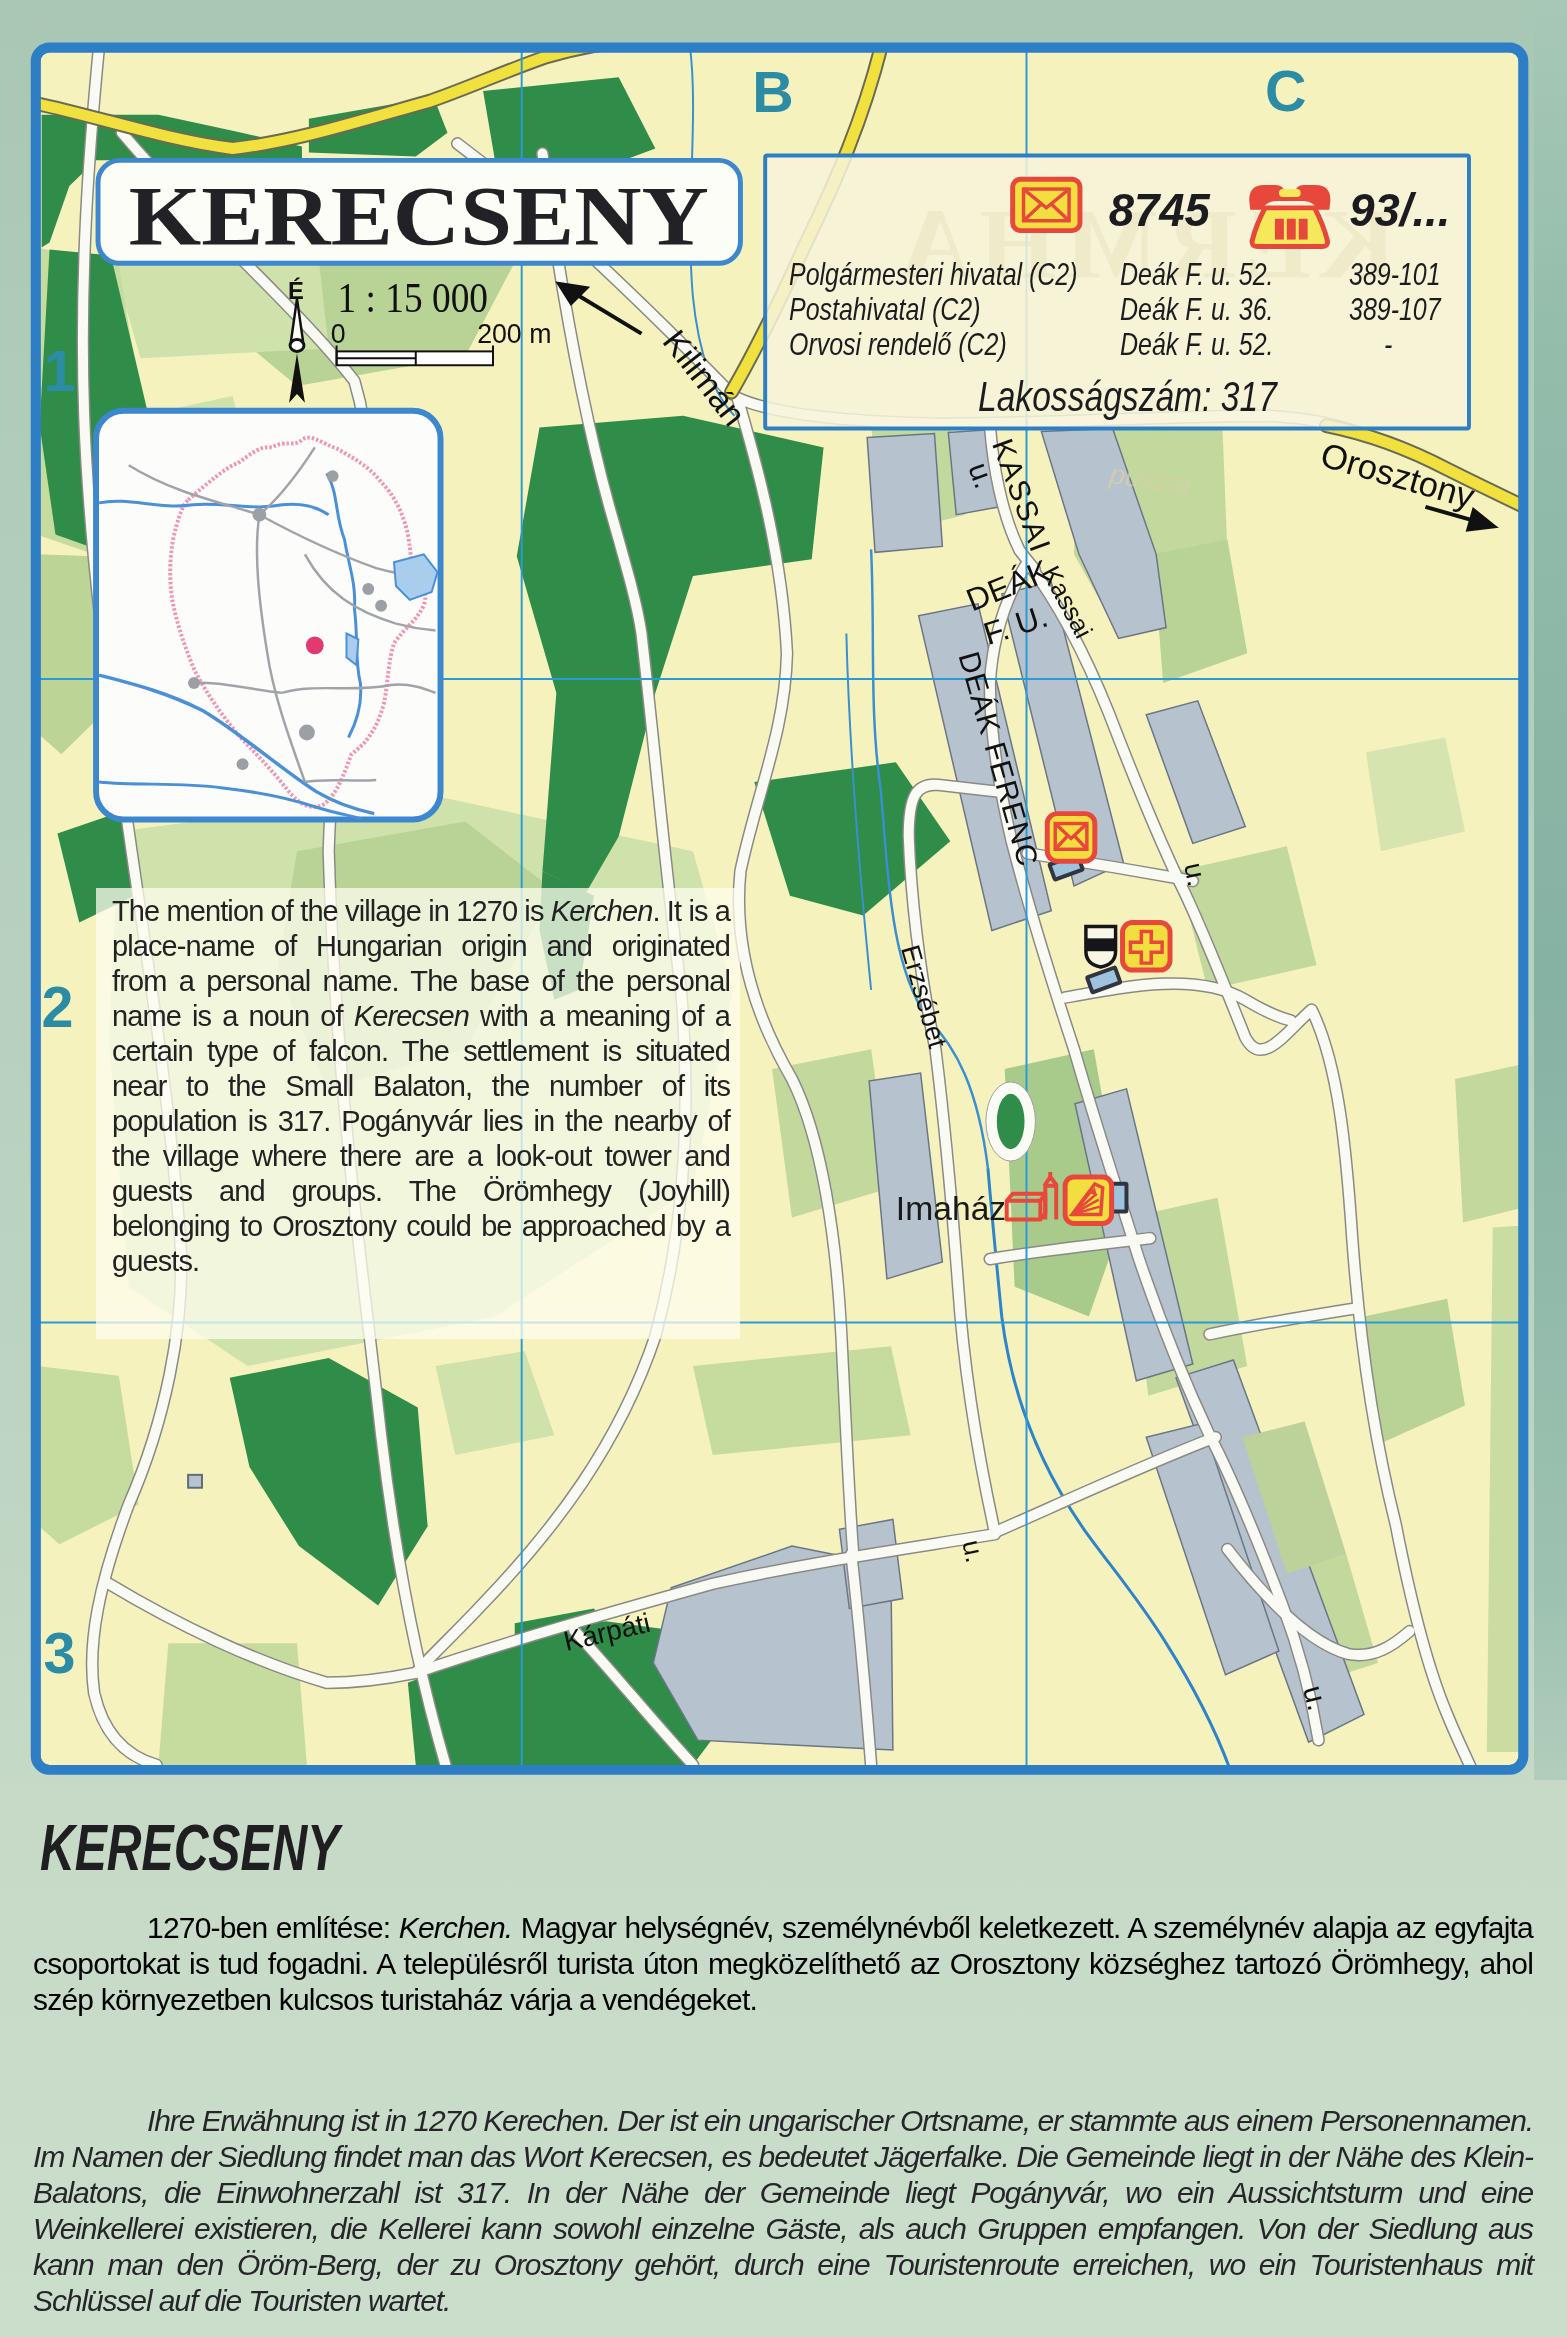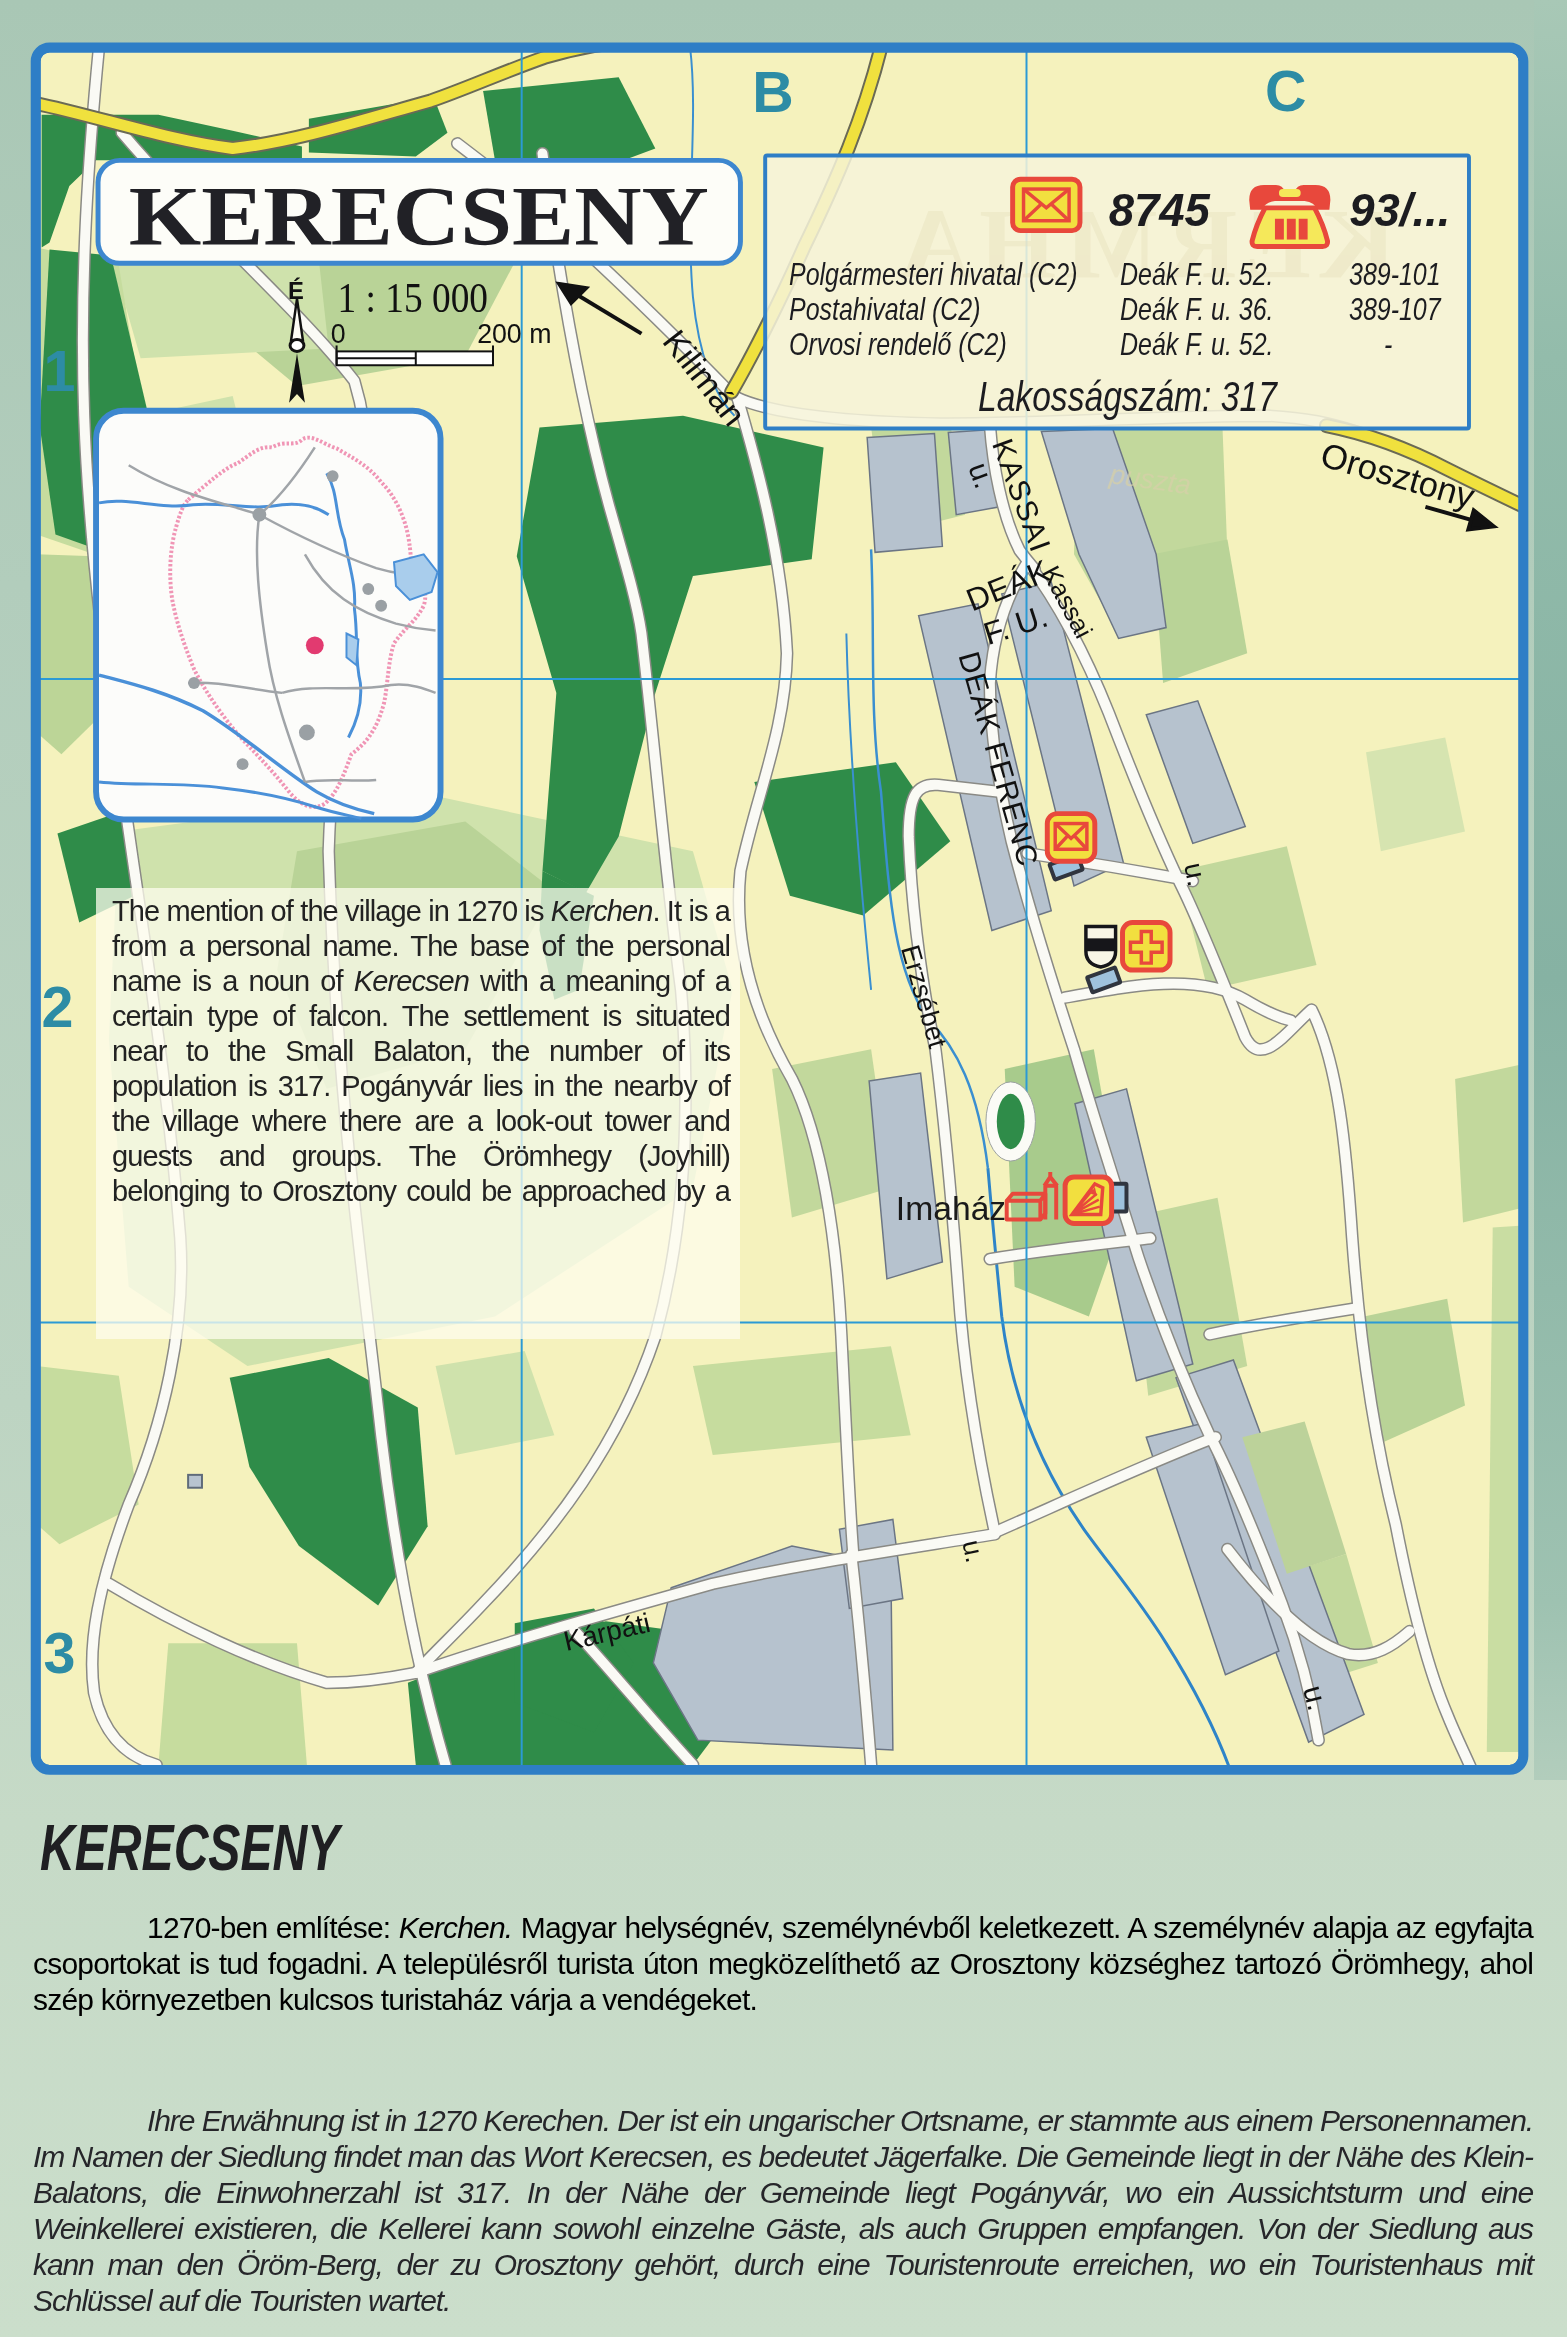--- a/index.html
+++ b/index.html
@@ -442,28 +442,30 @@
 <div class="abs cnd" style="left:1120px;top:326px;">Deák F. u. 52.</div>
 
 <div class="abs cnd" style="left:1384px;top:326px;">-</div>
 
 <div class="abs" style="left:978px;top:373px;font-style:italic;font-size:42px;color:#1c1c20;white-space:nowrap;transform:scaleX(0.8);transform-origin:left top;">Lakosságszám: 317</div>
 
 <div class="abs" style="left:96px;top:888px;width:644px;height:451px;background:rgba(253,252,238,0.75);"></div>
 
 <div class="abs" style="left:112px;top:894px;width:618px;font-size:29px;letter-spacing:-0.9px;line-height:35px;color:#222;">
 <div class="jl">The mention of the village in 1270 is <i>Kerchen</i>. It is a</div>
+<div class="jl">place-name of Hungarian origin and originated</div>
 <div class="jl">from a personal name. The base of the personal</div>
 <div class="jl">name is a noun of <i>Kerecsen</i> with a meaning of a</div>
 <div class="jl">certain type of falcon. The settlement is situated</div>
 <div class="jl">near to the Small Balaton, the number of its</div>
 <div class="jl">population is 317. Pogányvár lies in the nearby of</div>
 <div class="jl">the village where there are a look-out tower and</div>
 <div class="jl">guests and groups. The Örömhegy (Joyhill)</div>
 <div class="jl">belonging to Orosztony could be approached by a</div>
+<div>guests.</div>
 </div>
 
 <div class="abs" style="left:40px;top:1810px;font-size:65px;font-weight:bold;font-style:italic;color:#1f1f22;white-space:nowrap;transform:scaleX(0.74);transform-origin:left top;">KERECSENY</div>
 
 <div class="abs" style="left:33px;top:1910px;width:1500px;font-size:30px;letter-spacing:-0.8px;line-height:36px;color:#000000;">
 <div class="jl" style="padding-left:114px;">1270-ben említése: <i>Kerchen.</i> Magyar helységnév, személynévből keletkezett. A személynév alapja az egyfajta</div>
 <div class="jl">csoportokat is tud fogadni. A településről turista úton megközelíthető az Orosztony községhez tartozó Örömhegy, ahol</div>
 <div>szép környezetben kulcsos turistaház várja a vendégeket.</div>
 </div>
 

